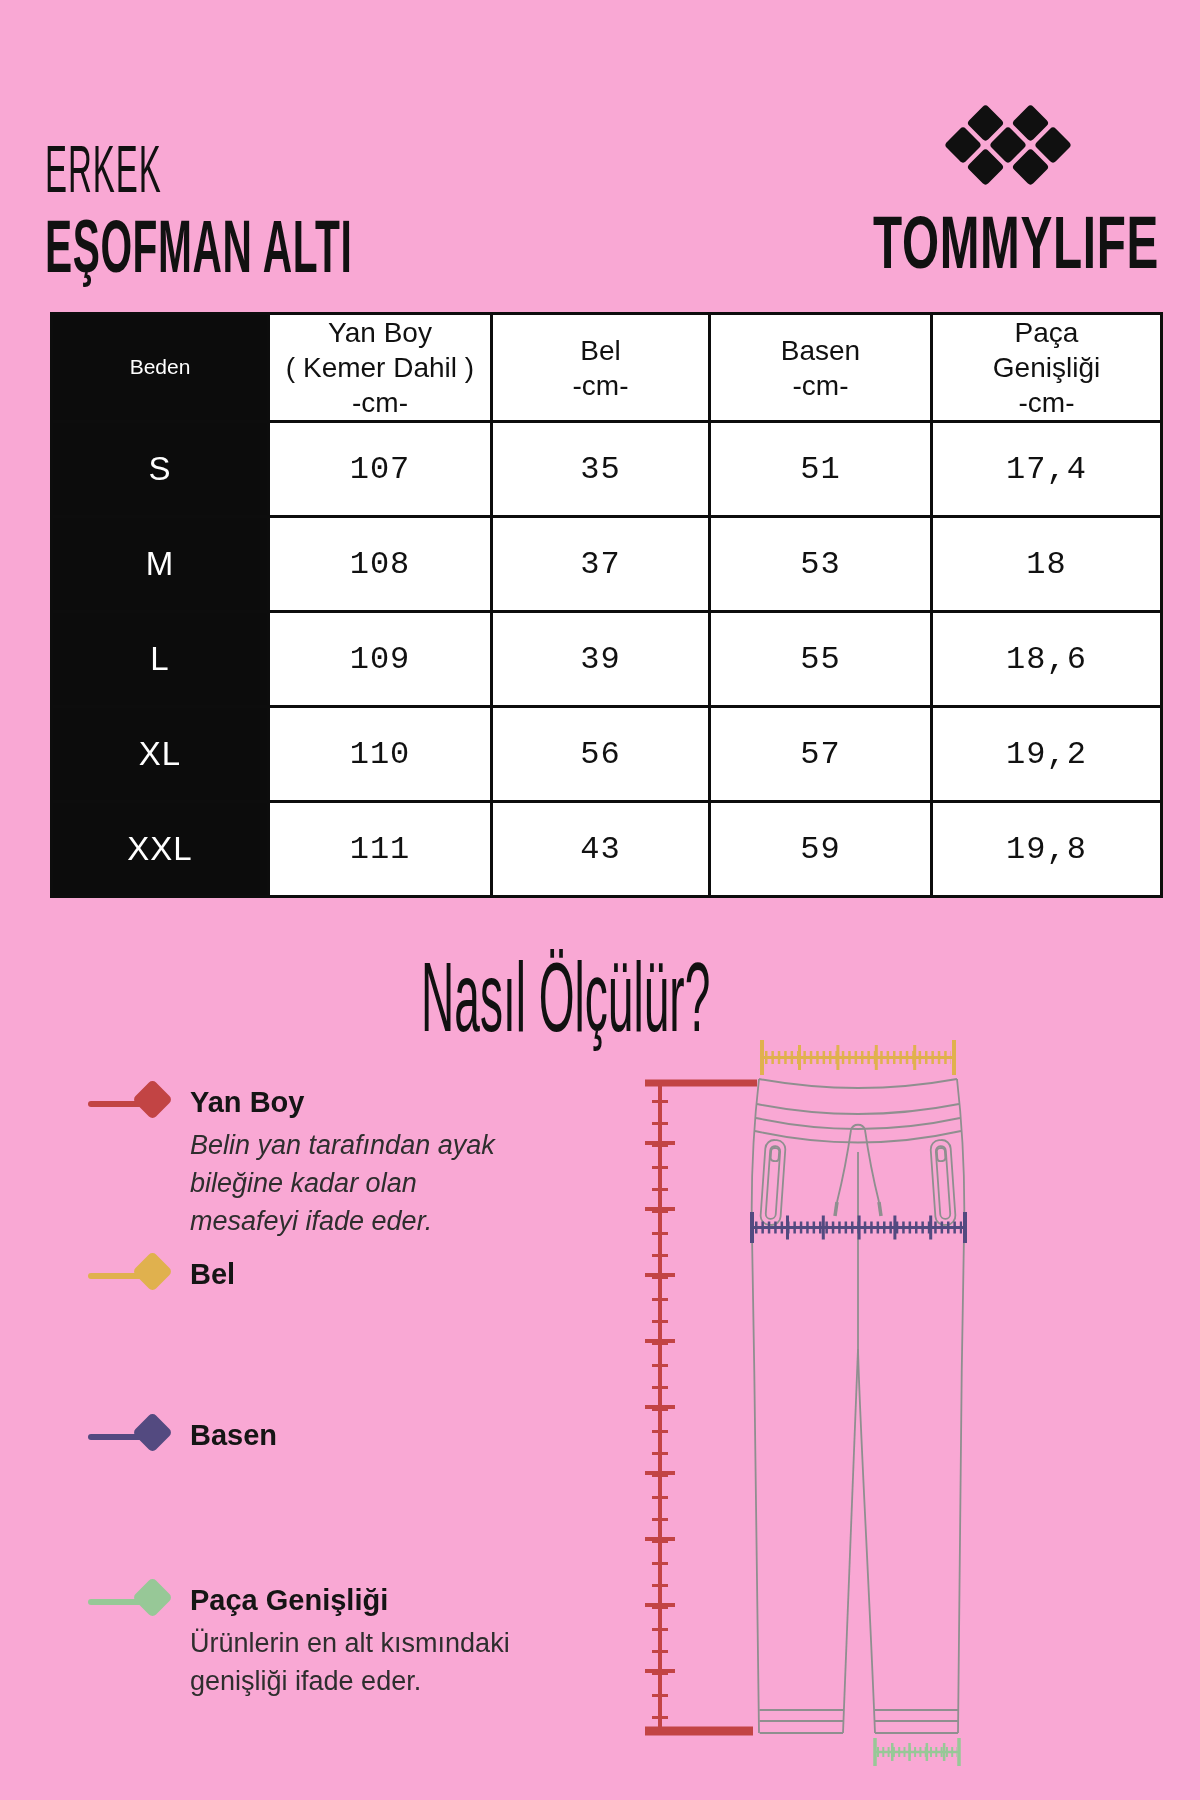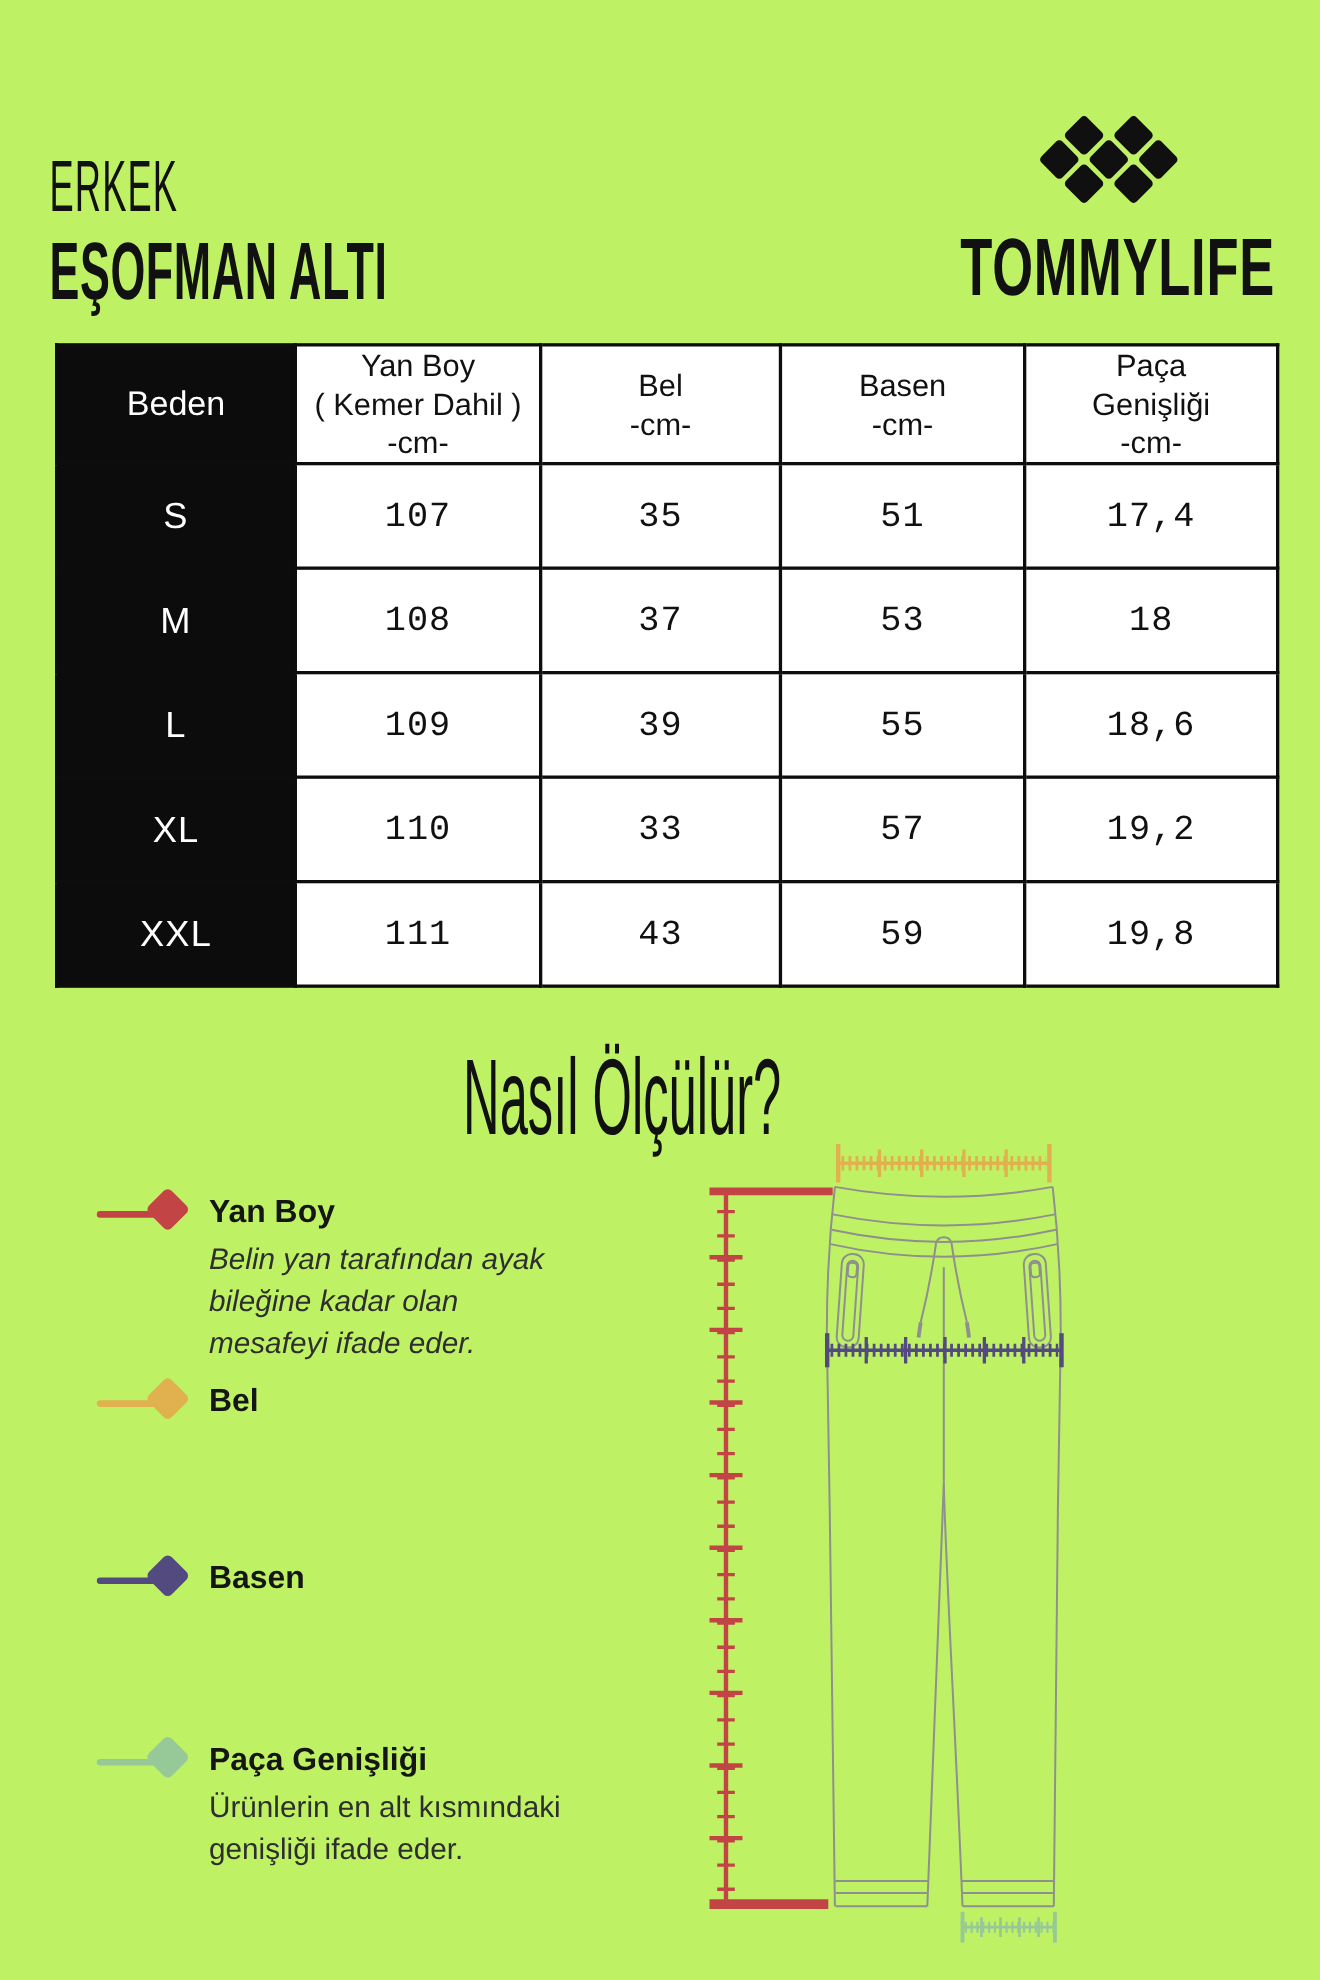--- a/index.html
+++ b/index.html
@@ -1,21 +1,21 @@
 <!DOCTYPE html>
 <html style="--yan-boy-color: #C24444; --bel-color: #E0B14E; --basen-color: #534A80; --paca-color: #97C897; --table-border: #0d0d0d; --pants-outline: #8f8f8f;"><head>
 <meta charset="utf-8">
 <style>
   :root{
     --ink:#111111;
   }
   *{margin:0;padding:0;box-sizing:border-box;}
   html,body{background:#ffffff;}
   body{font-family:"Liberation Sans", sans-serif;color:var(--ink);}
-  #page{position:relative;width:1200px;height:1800px;background:#bef264;overflow:hidden;margin:0 auto;}
+  #page{position:relative;width:1200px;height:1800px;background:#f9a8d4;overflow:hidden;margin:0 auto;}
 
   
   .condensed{display:inline-block;white-space:nowrap;transform-origin:0 0;line-height:1;}
 
   .cat{position:absolute;left:45px;top:136px;font-size:66px;font-weight:400;letter-spacing:2px;transform:scaleX(0.50);}
   .prod{position:absolute;left:45px;top:210px;font-size:74px;font-weight:800;letter-spacing:1px;transform:scaleX(0.55);}
 
   .brand-name{position:absolute;left:873px;top:206px;font-size:74px;font-weight:800;letter-spacing:1px;transform:scaleX(0.645);}
   .logo-svg{position:absolute;left:930px;top:95px;}
 
@@ -23,21 +23,21 @@
   table.size-table{position:absolute;left:50px;top:312px;width:1110px;border-collapse:collapse;table-layout:fixed;}
   .size-table td,.size-table th{border:3px solid var(--table-border);text-align:center;vertical-align:middle;height:95px;font-weight:400;background:#ffffff;}
   .size-table col.c0{width:217px}.size-table col.c1{width:223px}.size-table col.c2{width:218px}
   .size-table col.c3{width:222px}.size-table col.c4{width:230px}
   .size-table .dark{background:#0c0c0c;color:#ffffff;border-color:var(--table-border);}
   .size-table th{font-size:28px;line-height:1.25;}
   .size-table th .lbl,.size-table th .sub,.size-table th .unit{display:block;}
   .size-table th .lbl-wrap{width:150px;margin:0 auto;}
   .size-table td.val{font-size:32px;letter-spacing:1px;font-family:Liberation Mono, monospace;}
   .size-table td.size-cell{font-size:33px;letter-spacing:1px;}
-  .size-table th.dark{font-size:31px;}
+  .size-table th.dark{font-size:21px;}
 
   
   .measure-title{position:absolute;left:421px;top:948px;font-size:98px;font-weight:500;transform:scaleX(0.47);}
 
   .legend-item{position:absolute;left:88px;width:480px;}
   .li-0{top:1086px;--c:var(--yan-boy-color);}
   .li-1{top:1258px;--c:var(--bel-color);}
   .li-2{top:1419px;--c:var(--basen-color);}
   .li-3{top:1584px;--c:var(--paca-color);}
   .pin{position:absolute;left:0;top:-4px;width:82px;height:44px;}
@@ -122,21 +122,21 @@
       <tr>
         <td class="dark size-cell">L</td>
         <td class="val">109</td>
         <td class="val">39</td>
         <td class="val">55</td>
         <td class="val">18,6</td>
       </tr>
       <tr>
         <td class="dark size-cell">XL</td>
         <td class="val">110</td>
-        <td class="val">33</td>
+        <td class="val">56</td>
         <td class="val">57</td>
         <td class="val">19,2</td>
       </tr>
       <tr>
         <td class="dark size-cell">XXL</td>
         <td class="val">111</td>
         <td class="val">43</td>
         <td class="val">59</td>
         <td class="val">19,8</td>
       </tr>

